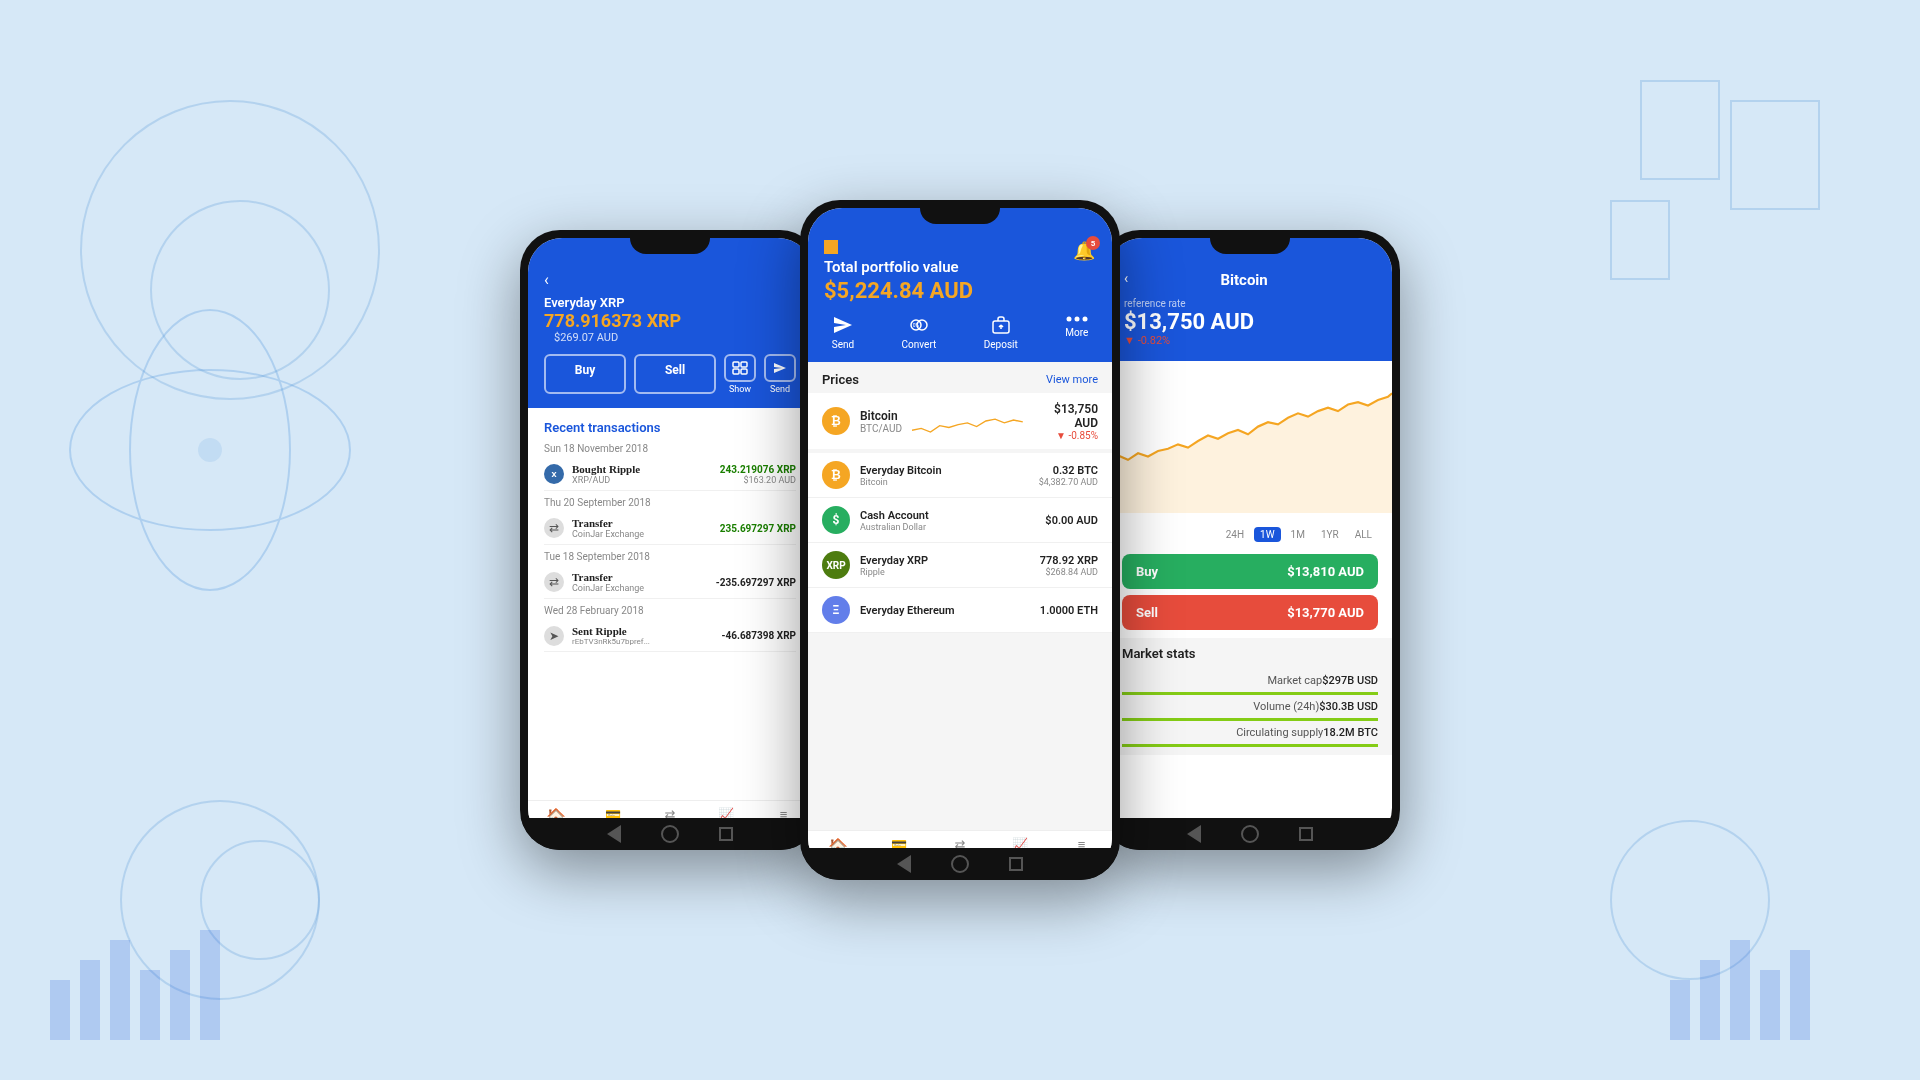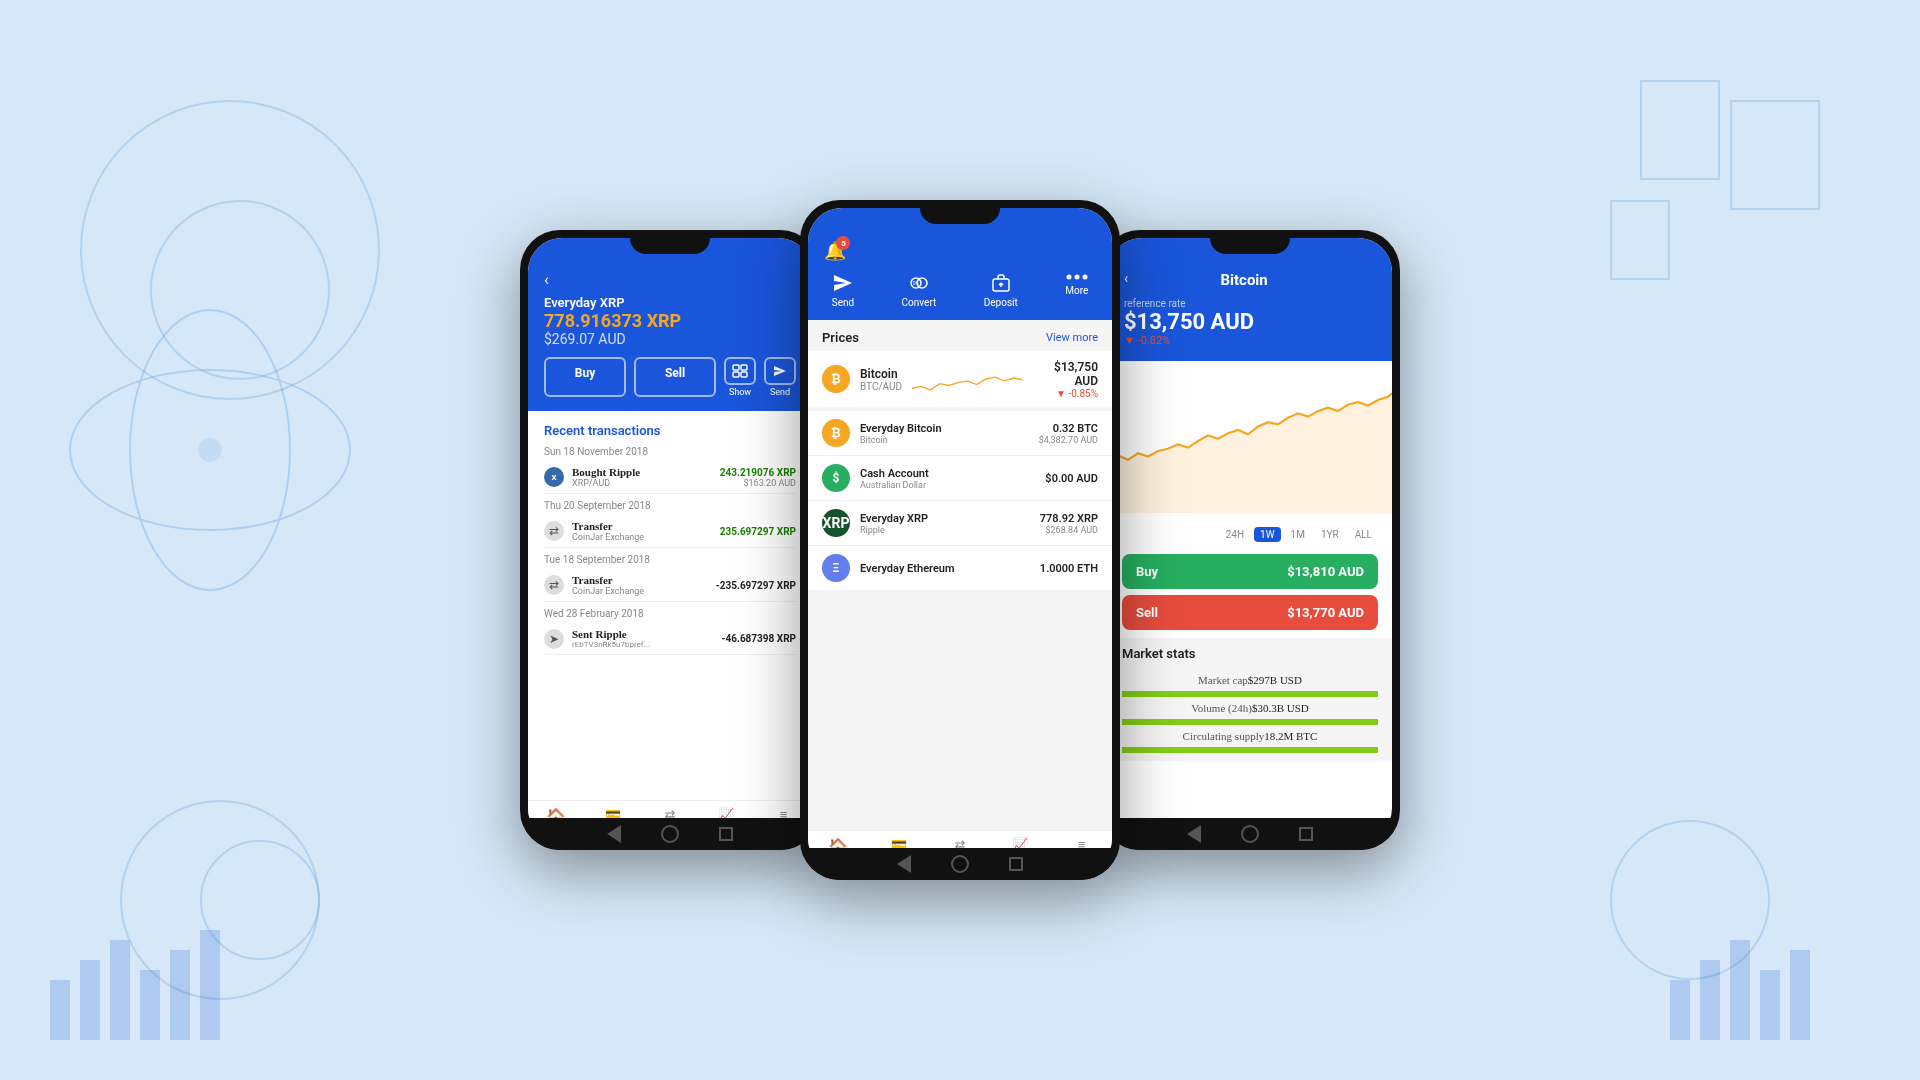--- a/index.html
+++ b/index.html
@@ -110,21 +110,21 @@
       padding: 32px 16px 14px;
       color: #fff;
     }
     .left-back-btn {
       font-size: 16px;
       color: #fff;
       margin-bottom: 6px;
     }
     .left-coin-name { font-size: 13px; font-weight: 600; }
     .left-coin-amount { font-size: 18px; font-weight: 700; color: #f5a623; }
-    .left-coin-fiat { font-size: 14px; color: rgba(255,255,255,0.8); }
+    .left-coin-fiat { font-size: 11px; color: rgba(255,255,255,0.8); margin-left: 10px; }
     .left-actions {
       display: flex;
       gap: 8px;
       margin-top: 10px;
     }
     .left-btn {
       flex: 1;
       border: 2px solid rgba(255,255,255,0.6);
       background: transparent;
       color: #fff;
@@ -385,25 +385,24 @@
       font-size: 13px;
     }
 
     .market-stats {
       padding: 8px 14px;
       background: #f5f5f5;
     }
     .market-title { font-size: 13px; font-weight: 600; color: #222; margin-bottom: 8px; }
     .stat-row {
       display: flex;
-      justify-content: center;
+      justify-content: flex-end;
       padding: 5px 0;
-      border-bottom: 6px solid #84cc16;
+      border-bottom: 3px solid #84cc16;
       font-size: 11px;
-      font-family: Liberation Serif, serif;
     }
     .stat-label { color: #555; }
     .stat-value { color: #222; font-weight: 500; }
 
     
     .phone-inner {
       position: absolute;
       top: 8px;
       left: 8px;
       right: 8px;
@@ -583,20 +582,27 @@
       <div class="nav-dot"></div>
       <div class="nav-square"></div>
     </div>
   </div>
 
   <div class="phone phone-center">
     <div class="phone-notch"></div>
     <div class="phone-inner">
 
       <div style="background:#1a56db;padding:32px 16px 8px;display:flex;justify-content:space-between;align-items:flex-start;">
+        <div>
+          <div style="display:flex;align-items:center;gap:6px;margin-bottom:4px;">
+            <div style="width:14px;height:14px;background:#f5a623;border-radius:50;"></div>
+          </div>
+          <div class="portfolio-title">Total portfolio value</div>
+          <div class="portfolio-value">$5,224.84 AUD</div>
+        </div>
         <div class="notif-icon">
           🔔
           <div class="notif-badge">5</div>
         </div>
       </div>
 
       <div class="action-bar">
         <div class="action-item">
           <svg width="22" height="20" viewBox="0 0 22 20" fill="none">
               <path d="M2 18L20 10L2 2V8L14 10L2 12V18Z" fill="white"></path>
@@ -667,21 +673,21 @@
             <div class="account-icon acc-aud">$</div>
             <div class="account-info">
               <div class="account-name">Cash Account</div>
               <div class="account-type">Australian Dollar</div>
             </div>
             <div class="account-balance">
               <div class="acc-crypto">$0.00 AUD</div>
             </div>
           </div>
           <div class="account-item">
-            <div class="account-icon acc-xrp" style="background:#14532d;font-size:14px;">XRP</div>
+            <div class="account-icon acc-xrp" style="background:#4d7c0f;font-size:10px;">XRP</div>
             <div class="account-info">
               <div class="account-name">Everyday XRP</div>
               <div class="account-type">Ripple</div>
             </div>
             <div class="account-balance">
               <div class="acc-crypto">778.92 XRP</div>
               <div class="acc-fiat">$268.84 AUD</div>
             </div>
           </div>
           <div class="account-item">

